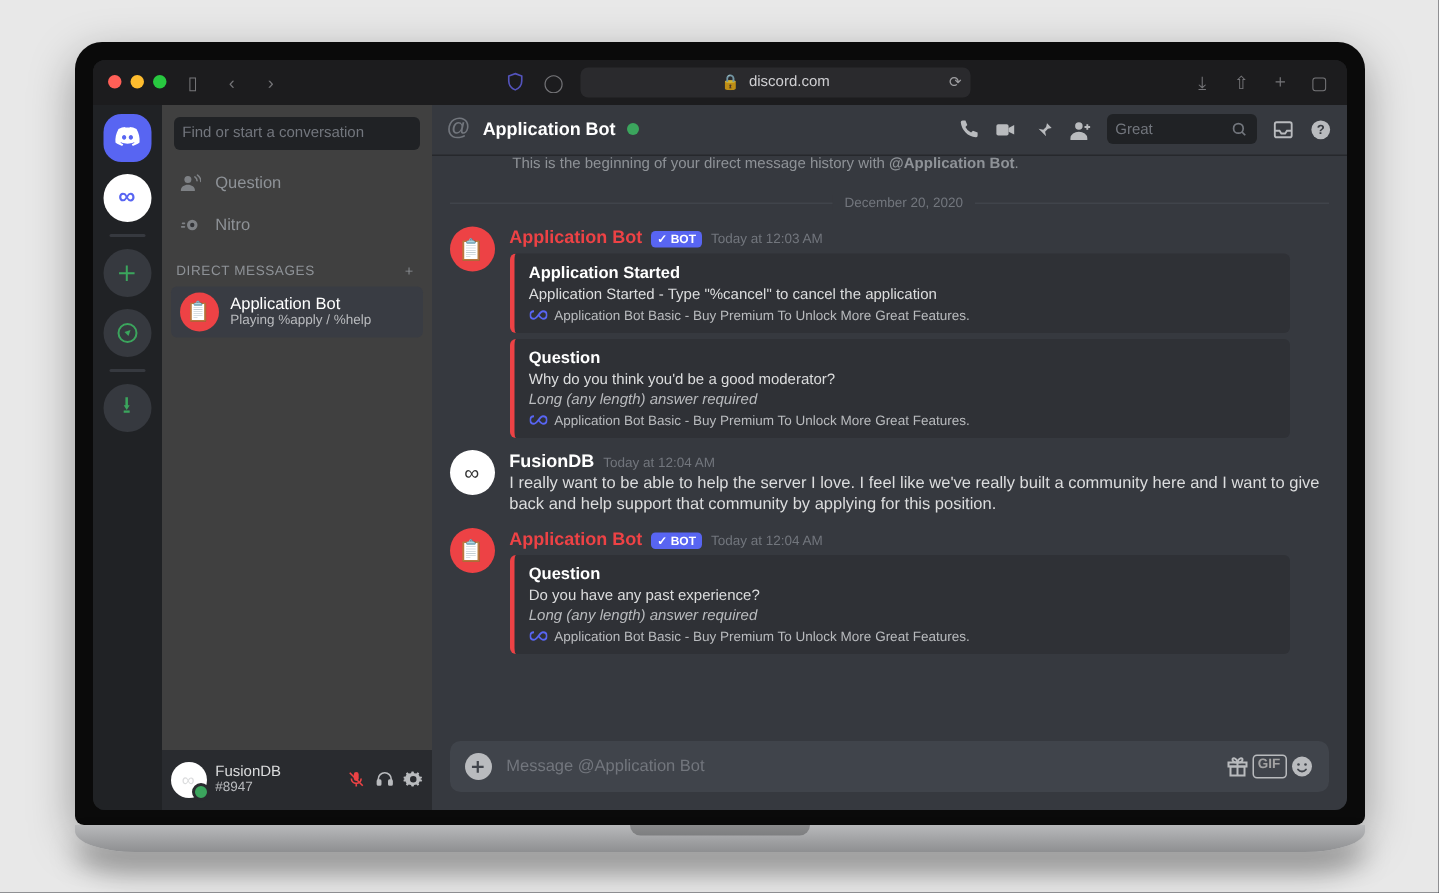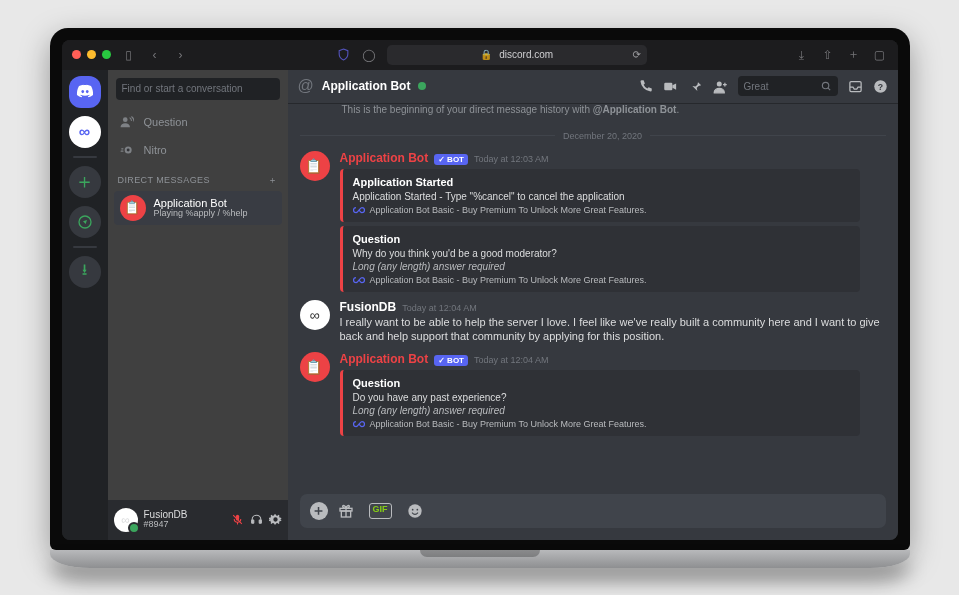--- a/index.html
+++ b/index.html
@@ -82,21 +82,21 @@
 .embed .etitle{ font-weight:700; color:#fff; font-size:11px; margin-bottom:3px; }
 .embed .edesc{ color:#dcddde; font-size:10px; }
 .embed .ehint{ color:#b9bbbe; font-style:italic; font-size:10px; margin-top:2px; }
 .embed .efoot{ display:flex; align-items:center; gap:5px; margin-top:2px; font-size:9px; color:#b9bbbe; }
 .embed .finf{ width:12px; height:12px; }
 
 .composer{ padding:0 12px 12px; }
 .composer-box{ background:#40444b; border-radius:7px; height:34px; display:flex; align-items:center; padding:0 10px; gap:10px; }
 .cplus{ width:18px; height:18px; border-radius:50%; background:#b9bbbe; color:#40444b; display:flex; align-items:center; justify-content:center; font-weight:700; font-size:14px; cursor:pointer; }
 .cinput{ flex:1; color:#72767d; font-size:11px; }
-.cicons{ display:flex; gap:15px; color:#84cc16; font-size:13px; }
+.cicons{ display:flex; gap:2px; color:#a3a3a3; font-size:13px; }
 .gif-pill{ font-size:9px; font-weight:700; border:1.5px solid #b9bbbe; border-radius:3px; padding:0 3px; }
 
 svg{ display:block; }
 </style>
 </head>
 <body>
 
 <div class="laptop">
 <div class="screen-bezel">
 <div class="screen">
@@ -348,20 +348,21 @@
                     </div>
           </div>
         </div>
       </div>
 
     </div>
 
     <div class="composer">
       <div class="composer-box">
         <div class="cplus">＋</div>
+        <div class="cinput">Message @Application Bot</div>
         <div class="cicons">
           <span>
             <svg width="16" height="16" viewBox="0 0 24 24" fill="none" stroke="#b9bbbe" stroke-width="2">
                       <rect x="3" y="8" width="18" height="4"></rect>
                       <rect x="5" y="12" width="14" height="9"></rect>
                       <line x1="12" y1="8" x2="12" y2="21"></line>
                       <path d="M12 8c-3 0-5-1-5-3s4-2 5 3zm0 0c3 0 5-1 5-3s-4-2-5 3z"></path>
                     </svg>
           </span>
           <span class="gif-pill">GIF</span>

